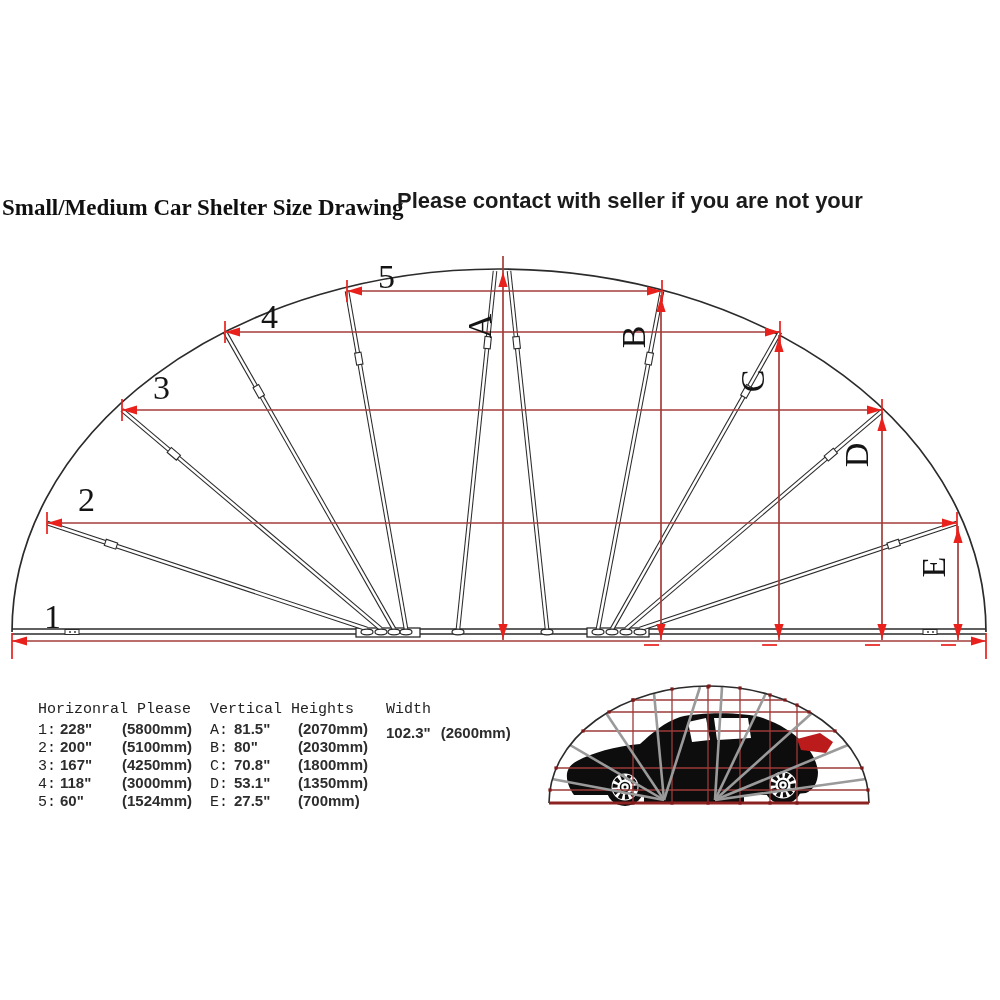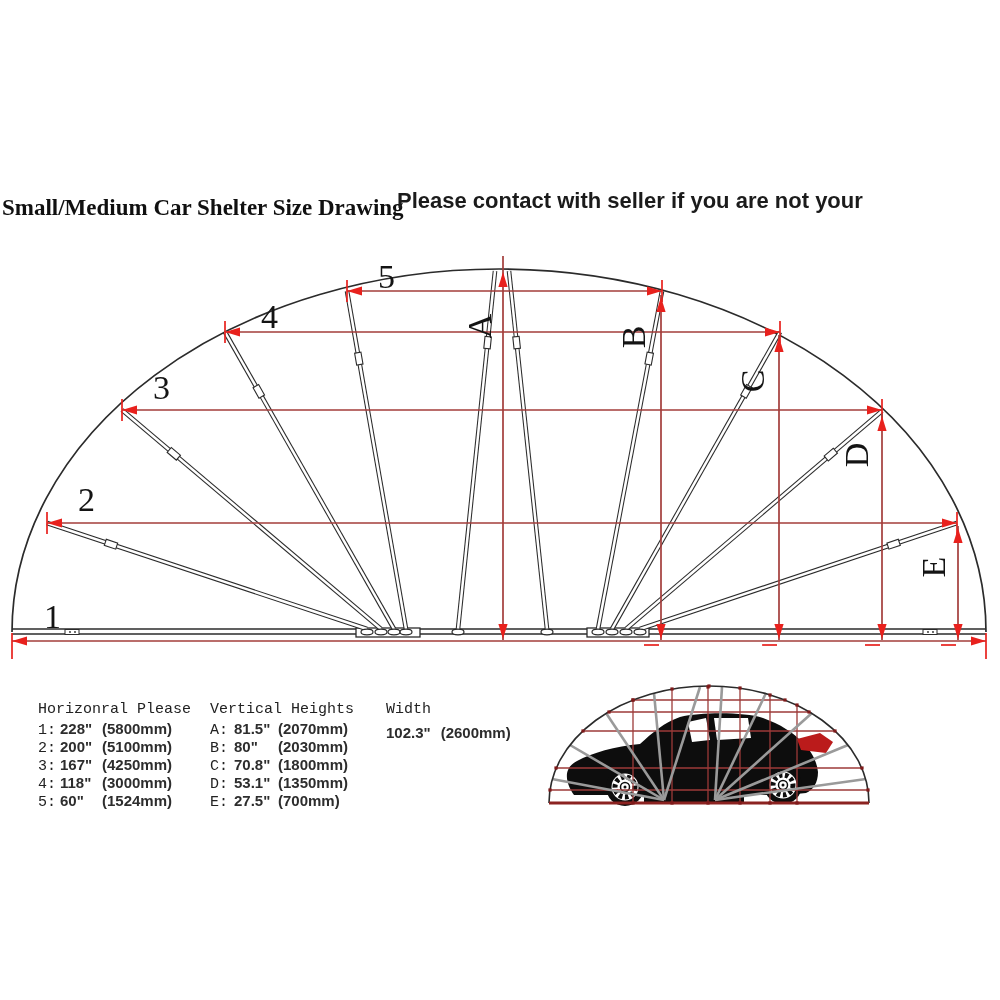--- a/index.html
+++ b/index.html
@@ -10,21 +10,21 @@
   .subtitle{position:absolute;left:2px;top:224px;font:bold 19px "Liberation Sans",sans-serif;color:#1c1c1c;white-space:nowrap;}
   .notice{position:absolute;left:397px;top:184px;font:bold 22px "Liberation Sans",sans-serif;color:#1b1b1b;line-height:34px;white-space:nowrap;}
   .dim-num{position:absolute;font:34px "Liberation Serif",serif;color:#141414;line-height:1;}
   .dim-letter{position:absolute;font:34px "Liberation Serif",serif;color:#141414;line-height:1;
               transform:translate(-50%,-50%) rotate(-90deg);}
   .table{position:absolute;top:701px;}
   .t-head{font:15px "Liberation Mono",monospace;color:#222;margin-bottom:2px;white-space:nowrap;}
   .trow{display:flex;align-items:baseline;height:18px;white-space:nowrap;}
   .k{font:15px "Liberation Mono",monospace;color:#222;}
   .in{font:bold 15px "Liberation Sans",sans-serif;color:#2d2d2d;}
-  .mm{font:bold 15px "Liberation Sans",sans-serif;color:#2d2d2d;}
+  .mm{font:bold 15px "Liberation Sans",sans-serif;color:#2d2d2d;margin-left:20px;}
   #h-table{left:38px;} #h-table .k{width:22px;} #h-table .in{width:42px;}
   #v-table{left:210px;} #v-table .k{width:24px;} #v-table .in{width:44px;}
   #w-block{left:386px;}
   .w-val{font:bold 15px "Liberation Sans",sans-serif;color:#2d2d2d;margin-top:6px;white-space:nowrap;}
   .w-val .sp{display:inline-block;width:10px;}
 </style>
 </head>
 <body>
 
 <div class="canvas">

